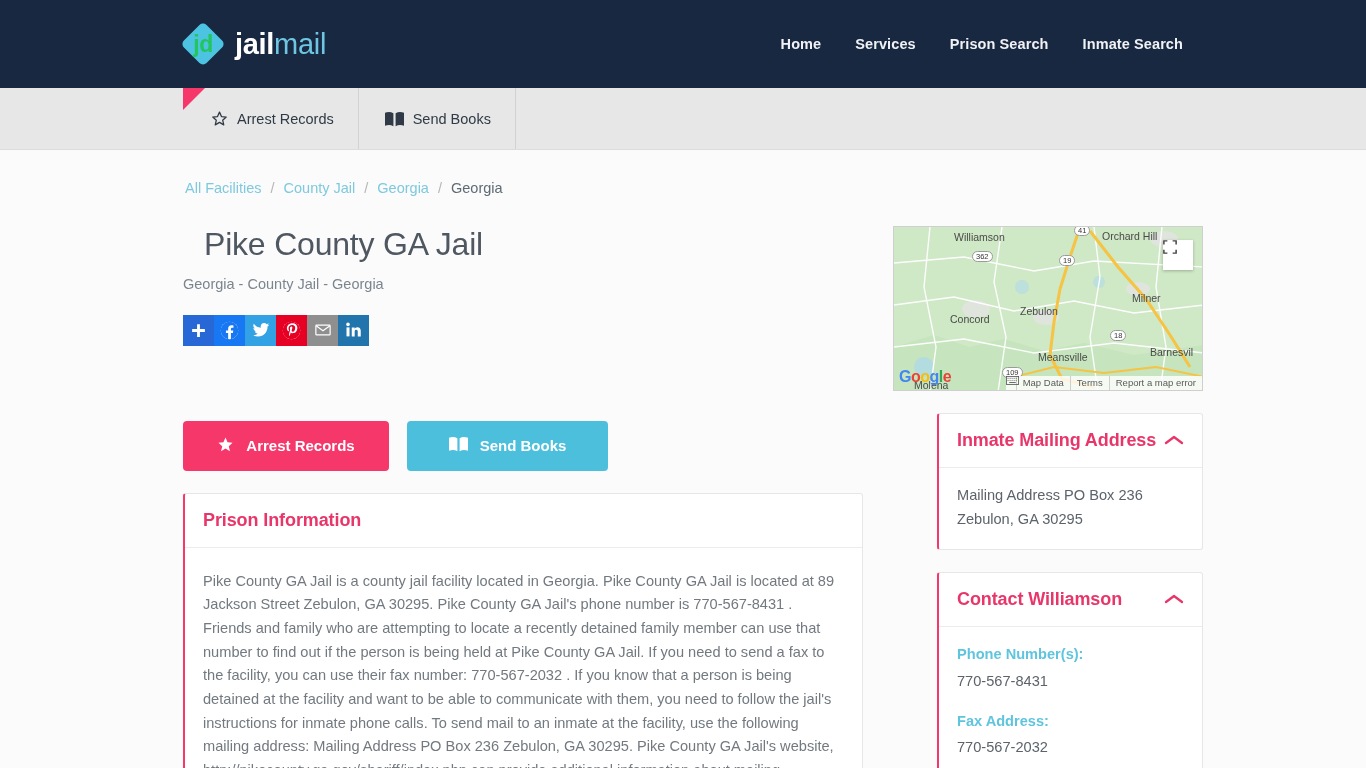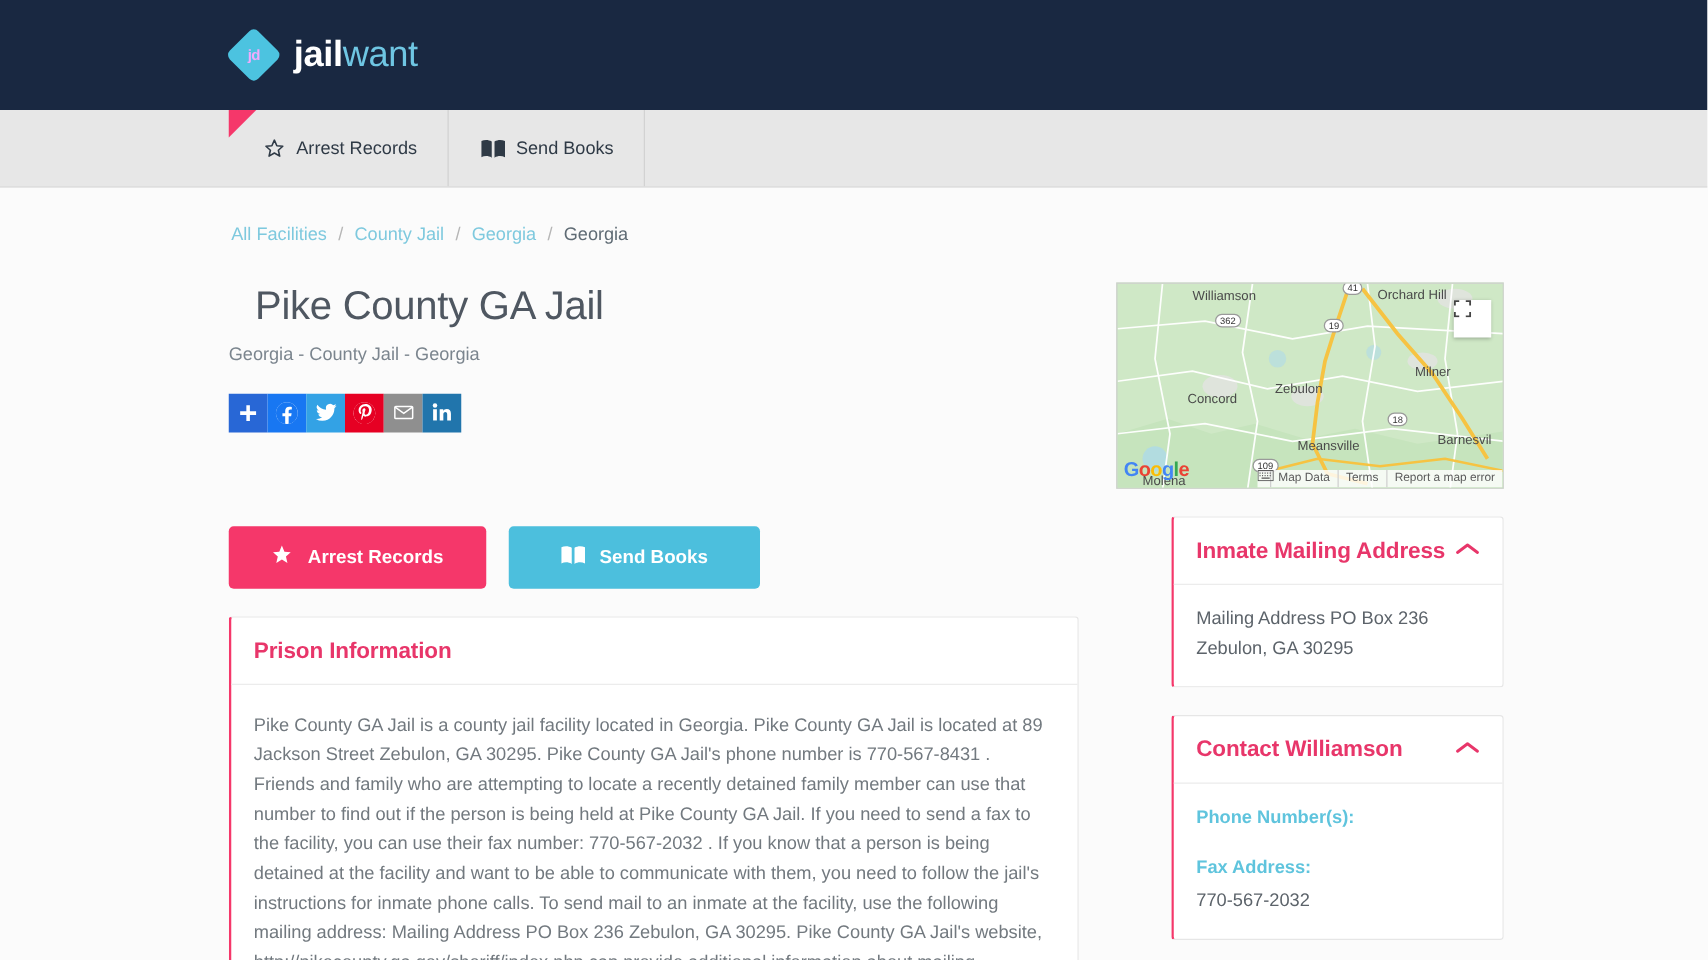--- a/index.html
+++ b/index.html
@@ -44,22 +44,22 @@
     background: #4cc3e0;
     transform: rotate(45deg);
     border-radius: 5px;
   }
   .brand-mark .mark-text {
     position: absolute;
     inset: 0;
     display: flex;
     align-items: center;
     justify-content: center;
-    color: #f0abfc;
-    font-size: 12px;
+    color: #22c55e;
+    font-size: 23px;
     font-weight: bold;
     letter-spacing: -0.5px;
   }
   .brand-word { font-size: 29px; letter-spacing: -0.3px; }
   .brand-word .w1 { color: #ffffff; font-weight: 600; }
   .brand-word .w2 { color: #6fc6e3; font-weight: 400; }
 
   .main-nav { display: flex; align-items: center; gap: 34px; }
   .main-nav a {
     color: #f0f2f5;
@@ -285,23 +285,29 @@
 <body>
 
 <header class="site-header">
   <div class="header-inner">
     <a class="brand" href="#">
       <span class="brand-mark">
         <span class="diamond"></span>
         <span class="mark-text">jd</span>
       </span>
       <span class="brand-word">
-        <span class="w1">jail</span><span class="w2">want</span>
+        <span class="w1">jail</span><span class="w2">mail</span>
       </span>
     </a>
+    <nav class="main-nav">
+      <a href="#">Home</a>
+      <a href="#">Services</a>
+      <a href="#">Prison Search</a>
+      <a href="#">Inmate Search</a>
+    </nav>
   </div>
 </header>
 
 <div class="subnav">
   <div class="subnav-inner">
     <a class="subtab" href="#">
       <span class="ribbon"></span>
       <span>
         <svg width="17" height="17" viewBox="0 0 24 24" fill="none" stroke="#2f3a46" stroke-width="1.8" stroke-linejoin="round">
           <polygon points="12,3 14.8,9.3 21.5,9.9 16.5,14.4 18,21 12,17.5 6,21 7.5,14.4 2.5,9.9 9.2,9.3"></polygon>
@@ -490,20 +496,21 @@
         <div class="panel-head">
           <h2>Contact Williamson</h2>
           <span class="chev">
             <svg width="20" height="12" viewBox="0 0 20 12" fill="none" stroke="#e8366a" stroke-width="2.3" stroke-linecap="round" stroke-linejoin="round">
               <path d="M2 9 L10 3 L18 9"></path>
             </svg>
           </span>
         </div>
         <div class="panel-body tight">
           <div class="info-label">Phone Number(s):</div>
+          <div class="info-value">770-567-8431</div>
           <div class="info-label">Fax Address:</div>
           <div class="info-value">770-567-2032</div>
 
         </div>
       </div>
 
     </div>
   </div>
 </div>
 

